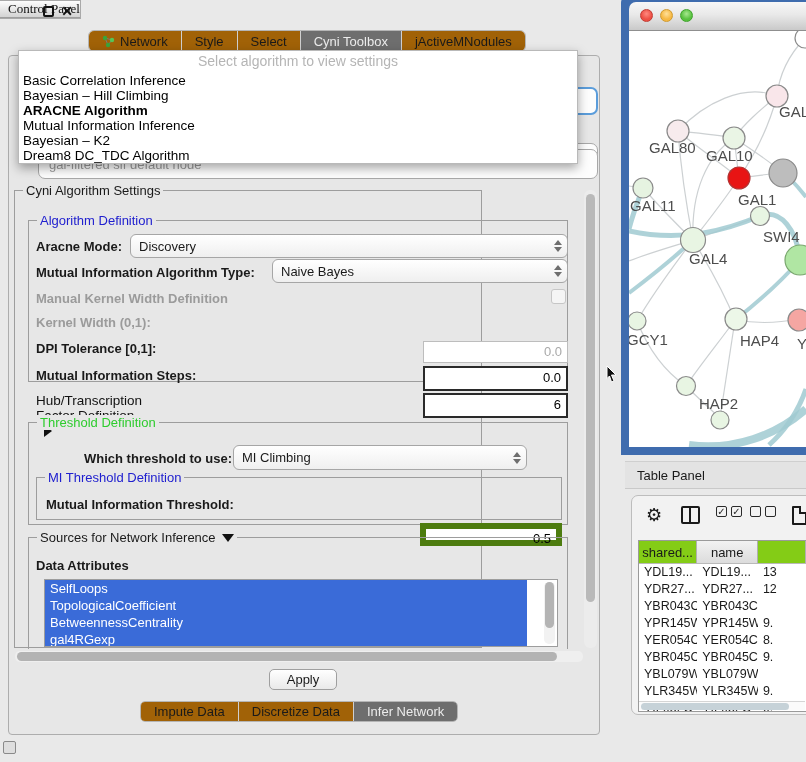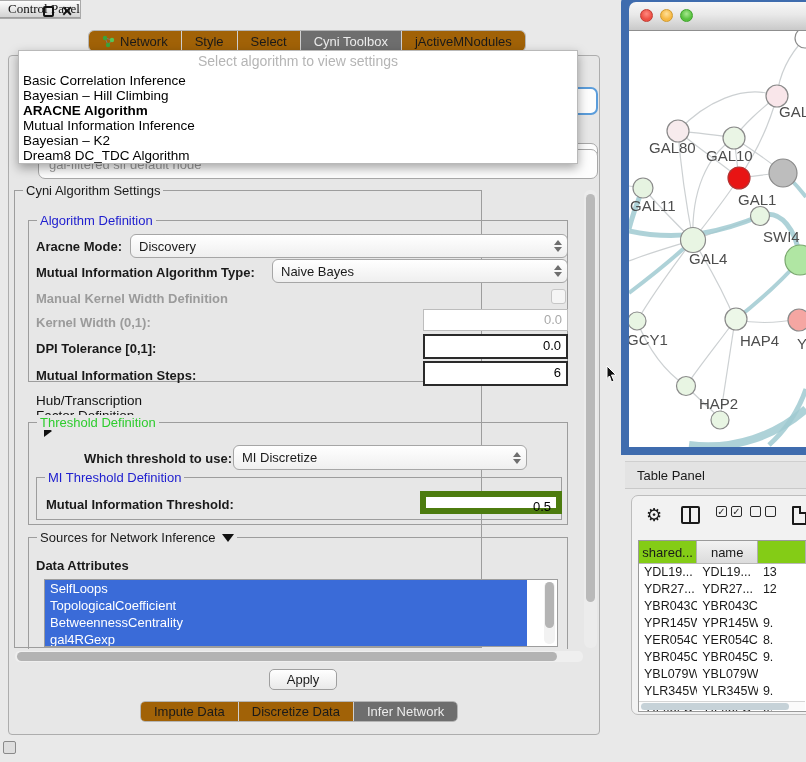--- a/index.html
+++ b/index.html
@@ -58,21 +58,21 @@
 
   .combo { background:linear-gradient(#ffffff,#efefef); border:1px solid #a6a6a6;
     border-radius:6px; display:flex; align-items:center; font-size:13px; }
   .combo-text { flex:1; padding-left:8px; }
   .combo-arrows { width:16px; display:flex; flex-direction:column; align-items:center; gap:2px; padding-right:2px; }
   .tri-up { width:0; height:0; border-left:4px solid transparent; border-right:4px solid transparent;
     border-bottom:5px solid #6e6e6e; }
   .tri-down { width:0; height:0; border-left:4px solid transparent; border-right:4px solid transparent;
     border-top:5px solid #6e6e6e; }
 
-  .field { background:#fff; text-align:right; font-size:13px; padding:2px 5px 0 0; }
+  .field { background:#fff; text-align:right; font-size:13px; padding:2px 5px 0 0;margin-top:32px; }
   .field.disabled { border:1px solid #bdbdbd; color:#a9a9a9; }
   .field.active { border:2px solid #2a2a2a; color:#000; }
   .field.plain { border:6px solid #4d7c0f; color:#000; }
 
   .checkbox { width:15px; height:15px; border:1px solid #c6c6c6; border-radius:3px; background:#f5f5f5; }
 
   .tri-right-b { display:inline-block; width:0; height:0; border-top:6px solid transparent;
     border-bottom:6px solid transparent; border-left:8px solid #111; margin-left:8px; vertical-align:-2px; }
   .tri-down-b { display:inline-block; width:0; height:0; border-left:6px solid transparent;
     border-right:6px solid transparent; border-top:8px solid #111; margin-left:6px; vertical-align:0px; }
@@ -234,21 +234,21 @@
 
   <div class="abs" style="left:36px;top:392px;font-size:13.5px;color:#111;">
     <span>Hub/Transcription Factor Definition</span><span class="tri-right-b"></span>
   </div>
 
   <div class="abs group" style="left:28px;top:421px;width:540px;height:103px;">
     <span class="legend green">Threshold Definition</span>
   </div>
   <div class="abs lbl" style="left:84px;top:450px;">Which threshold to use:</div>
   <div class="abs combo" style="left:233px;top:444px;width:294px;height:25px;">
-    <span class="combo-text">MI Discretize</span>
+    <span class="combo-text">MI Climbing</span>
     <span class="combo-arrows">
         <span class="tri-up"></span>
         <span class="tri-down"></span>
       </span>
   </div>
   <div class="abs group" style="left:36px;top:476px;width:526px;height:43px;">
     <span class="legend blue">MI Threshold Definition</span>
   </div>
   <div class="abs lbl" style="left:46px;top:496px;">Mutual Information Threshold:</div>
   <div class="abs field plain" style="left:420px;top:490px;width:142px;height:23px;">0.5</div>

